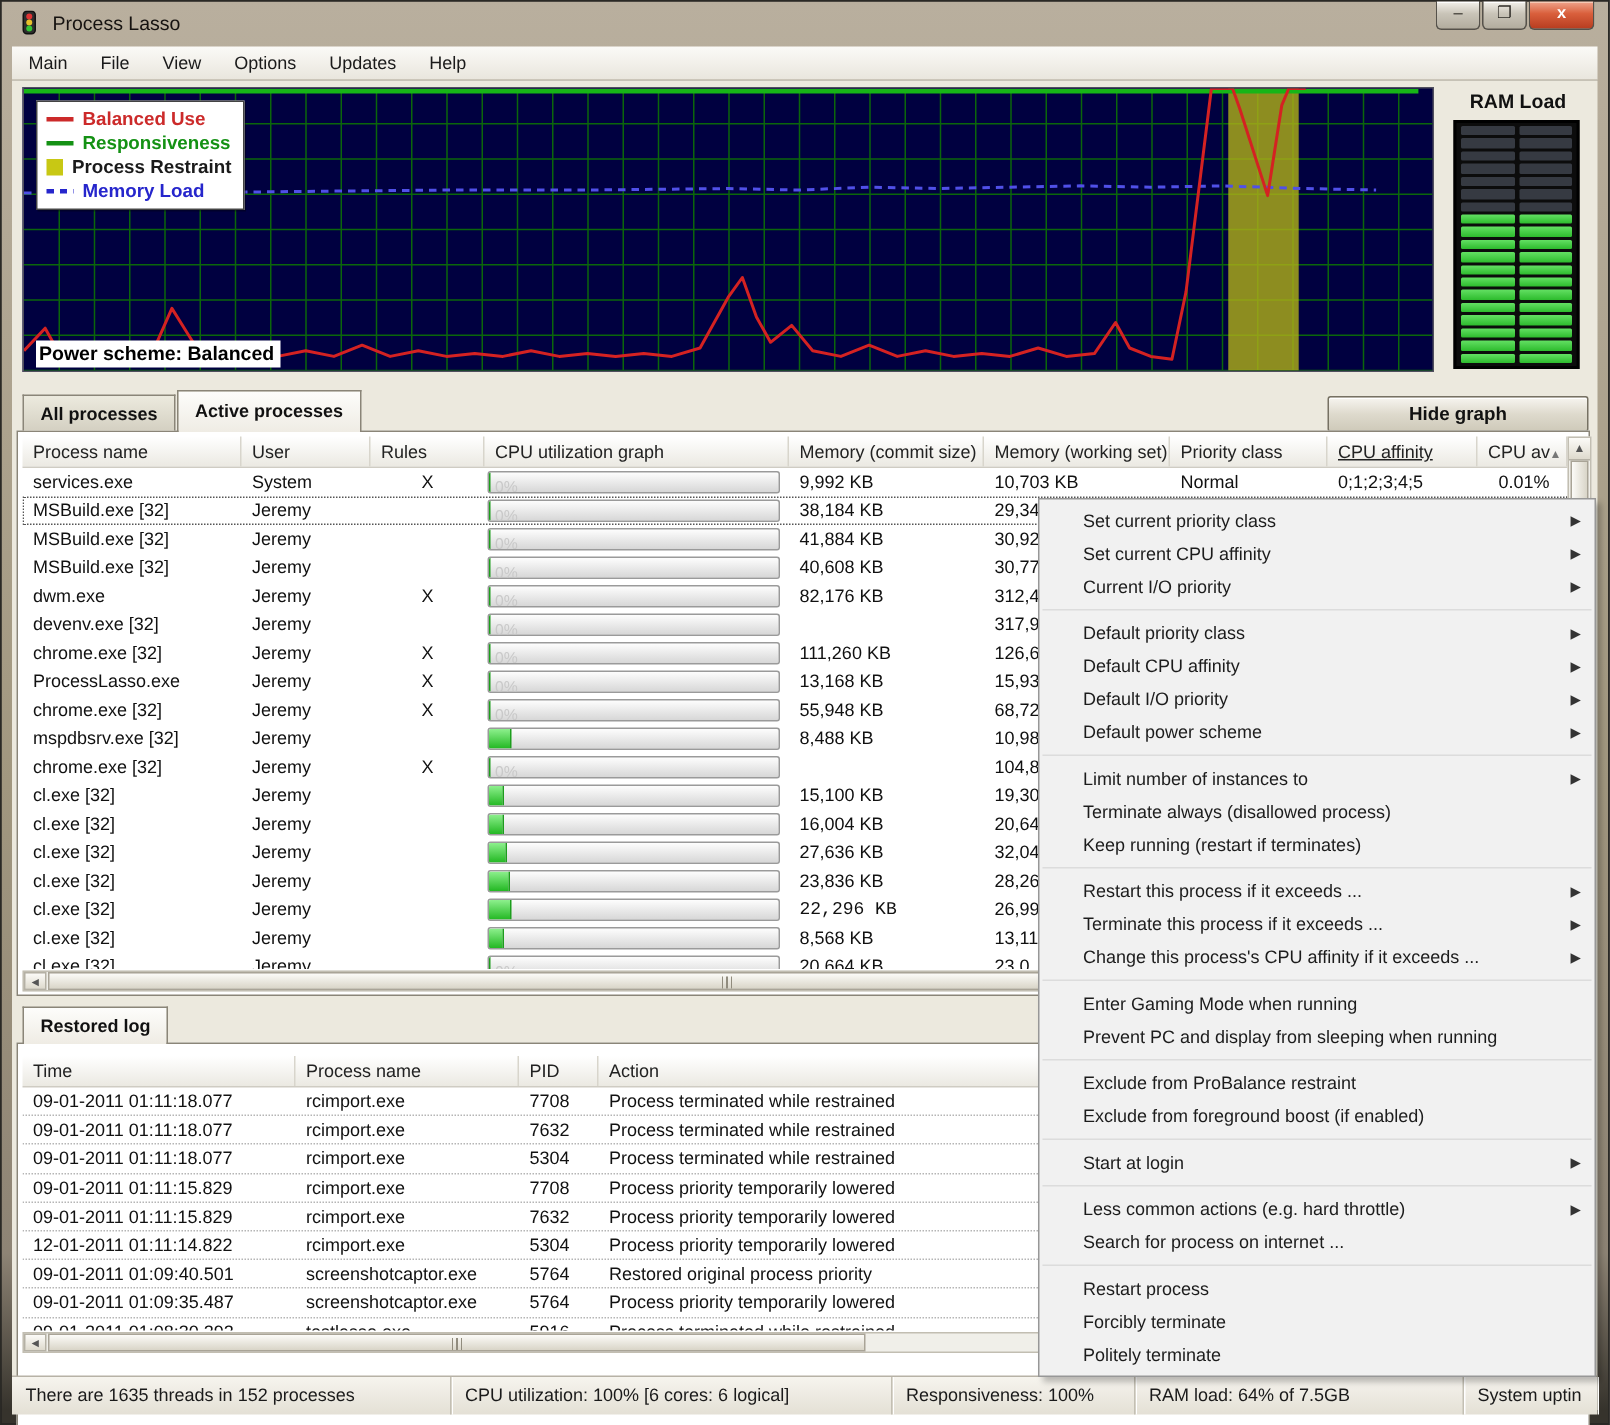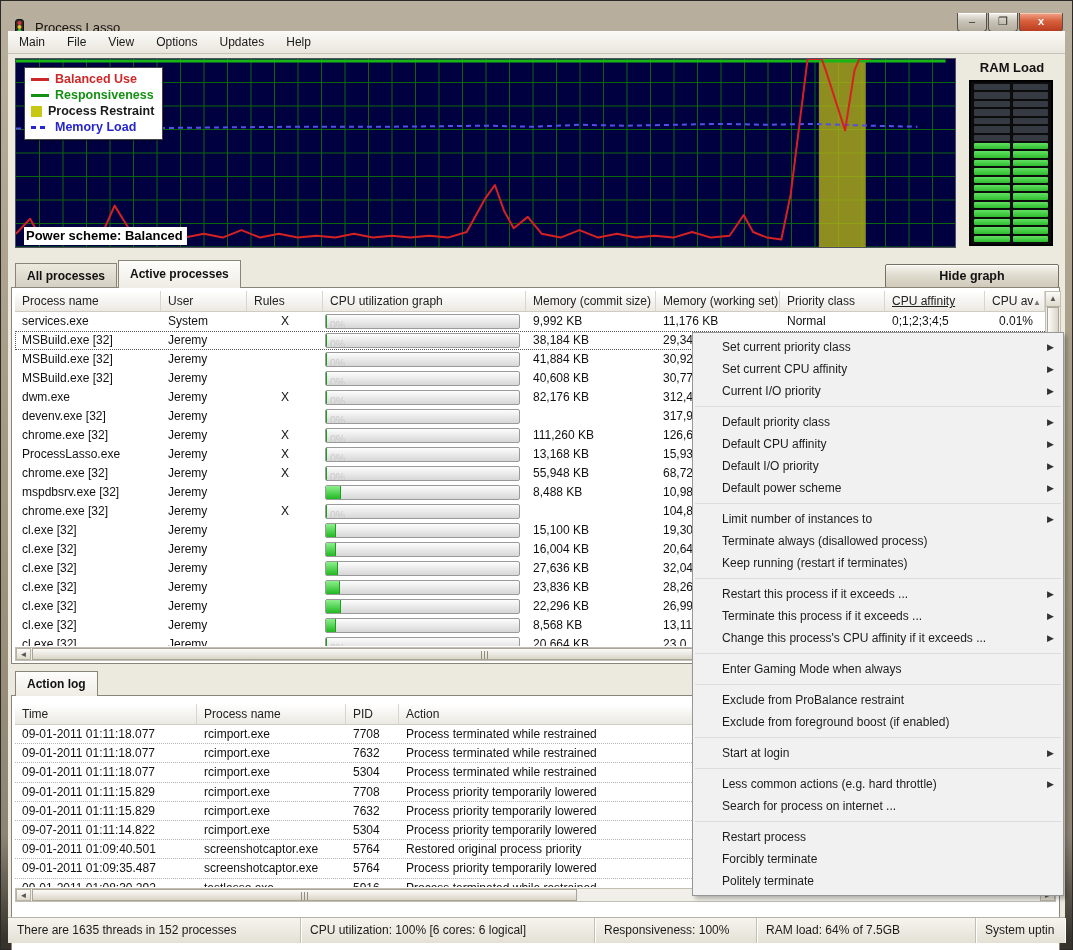--- a/index.html
+++ b/index.html
@@ -2,21 +2,21 @@
 <html><head>
 <meta charset="utf-8">
 <style>
   * { box-sizing: border-box; margin: 0; padding: 0; }
   html,body { width:1073px; height:950px; overflow:hidden;
     font-family:"Liberation Sans", sans-serif; background:#1b1b1b; }
   .window { position:absolute; inset:0;
     background:linear-gradient(180deg,#b9af9e 0%,#a1977f 55%,#8e8475 88%,#36332c 99%);
     border:1px solid #2a2925; }
   
-  .titlebar { position:absolute; left:0; top:12px; right:0; height:30px; }
+  .titlebar { position:absolute; left:0; top:0; right:0; height:30px; }
   .app-icon { position:absolute; left:10px; top:6px; width:17px; height:17px; }
   .title-text { position:absolute; left:34px; top:7px; font-size:13px; color:#151210; }
   .win-buttons { position:absolute; right:9px; top:0; display:flex; }
   .win-btn { width:30px; height:19px; border:1px solid #55514a; border-top:none;
     border-radius:0 0 4px 4px; background:linear-gradient(#f4f2ec,#c9c4b8 45%,#b2ac9e);
     color:#2e2b26; font-size:11px; text-align:center; line-height:17px; margin-left:1px;
     box-shadow:inset 0 1px 0 #fff; cursor:default; }
   .win-btn.close { width:44px; background:linear-gradient(#efa58d,#d95f3c 45%,#b83d20);
     color:#fff; font-weight:bold; box-shadow:inset 0 1px 0 #f7c9b5; }
   
@@ -322,21 +322,21 @@
           <div class="td" style="width: 146px;">services.exe</div>
           <div class="td" style="width: 86px;">System</div>
           <div class="td center" style="width: 76px;">X</div>
           <div class="td" style="width: 203px; padding-left: 0px;">
             <div class="bar-track">
               <div class="bar-fill" style="width: 0%;"></div>
               <span class="bar-label">0%</span>
             </div>
           </div>
           <div class="td" style="width: 130px;">9,992 KB</div>
-          <div class="td" style="width: 124px;">11,176 KB</div>
+          <div class="td" style="width: 124px;">10,703 KB</div>
           <div class="td" style="width: 105px;">Normal</div>
           <div class="td" style="width: 100px;">0;1;2;3;4;5</div>
           <div class="td right" style="width: 60px;">0.01%</div>
         </div>
         <div class="tr selected">
           <div class="td" style="width: 146px;">MSBuild.exe [32]</div>
           <div class="td" style="width: 86px;">Jeremy</div>
           <div class="td center" style="width: 76px;"></div>
           <div class="td" style="width: 203px; padding-left: 0px;">
             <div class="bar-track">
@@ -555,21 +555,21 @@
         </div>
         <div class="tr">
           <div class="td" style="width: 146px;">cl.exe [32]</div>
           <div class="td" style="width: 86px;">Jeremy</div>
           <div class="td center" style="width: 76px;"></div>
           <div class="td" style="width: 203px; padding-left: 0px;">
             <div class="bar-track">
               <div class="bar-fill" style="width: 8%;"></div>
             </div>
           </div>
-          <div class="td" style="width: 130px;">22,296 KB</div>
+          <div class="td" style="width: 130px; font-family: Liberation Mono, monospace;">22,296 KB</div>
           <div class="td" style="width: 124px;">26,99</div>
           <div class="td" style="width: 105px;"></div>
           <div class="td" style="width: 100px;"></div>
           <div class="td right" style="width: 60px;"></div>
         </div>
         <div class="tr">
           <div class="td" style="width: 146px;">cl.exe [32]</div>
           <div class="td" style="width: 86px;">Jeremy</div>
           <div class="td center" style="width: 76px;"></div>
           <div class="td" style="width: 203px; padding-left: 0px;">
@@ -605,21 +605,21 @@
       <div class="vs-thumb"></div>
     </div>
     <div class="hscroll" style="left:7px;top:593px;width:1046px;">
       <div class="hs-arrow" style="left:0;">◄</div>
       <div class="hs-thumb" style="left:16px;width:905px;">
           <div class="hs-grip" style="left:448px;"></div>
         </div>
       <div class="hs-arrow" style="right:0;">►</div>
     </div>
 
-    <div class="tab t-log">Action log</div>
+    <div class="tab t-log">Restored log</div>
     <div class="log-frame"></div>
     <div class="tbl-header" id="log-header" style="left:7px;top:650px;width:1041px;">
         <div class="th" style="width: 182px;">Time</div>
         <div class="th" style="width: 149px;">Process name</div>
         <div class="th" style="width: 53px;">PID</div>
         <div class="th" style="width: 657px;">Action</div>
       </div>
     <div class="tbl-rows" id="log-rows" style="left:7px;top:671px;width:1041px;height:162px;">
         <div class="tr log-row" style="height: 19.2px;">
           <div class="td" style="width: 182px; line-height: 18px;">09-01-2011 01:11:18.077</div>
@@ -645,21 +645,21 @@
           <div class="td" style="width: 53px; line-height: 18px;">7708</div>
           <div class="td" style="width: 657px; line-height: 18px;">Process priority temporarily lowered</div>
         </div>
         <div class="tr log-row" style="height: 19.2px;">
           <div class="td" style="width: 182px; line-height: 18px;">09-01-2011 01:11:15.829</div>
           <div class="td" style="width: 149px; line-height: 18px;">rcimport.exe</div>
           <div class="td" style="width: 53px; line-height: 18px;">7632</div>
           <div class="td" style="width: 657px; line-height: 18px;">Process priority temporarily lowered</div>
         </div>
         <div class="tr log-row" style="height: 19.2px;">
-          <div class="td" style="width: 182px; line-height: 18px;">09-07-2011 01:11:14.822</div>
+          <div class="td" style="width: 182px; line-height: 18px;">12-01-2011 01:11:14.822</div>
           <div class="td" style="width: 149px; line-height: 18px;">rcimport.exe</div>
           <div class="td" style="width: 53px; line-height: 18px;">5304</div>
           <div class="td" style="width: 657px; line-height: 18px;">Process priority temporarily lowered</div>
         </div>
         <div class="tr log-row" style="height: 19.2px;">
           <div class="td" style="width: 182px; line-height: 18px;">09-01-2011 01:09:40.501</div>
           <div class="td" style="width: 149px; line-height: 18px;">screenshotcaptor.exe</div>
           <div class="td" style="width: 53px; line-height: 18px;">5764</div>
           <div class="td" style="width: 657px; line-height: 18px;">Restored original process priority</div>
         </div>
@@ -704,21 +704,22 @@
         <div class="cm-item">Default power scheme<span class="cm-arrow">▶</span></div>
         <div class="cm-sep"></div>
         <div class="cm-item">Limit number of instances to<span class="cm-arrow">▶</span></div>
         <div class="cm-item">Terminate always (disallowed process)</div>
         <div class="cm-item">Keep running (restart if terminates)</div>
         <div class="cm-sep"></div>
         <div class="cm-item">Restart this process if it exceeds ...<span class="cm-arrow">▶</span></div>
         <div class="cm-item">Terminate this process if it exceeds ...<span class="cm-arrow">▶</span></div>
         <div class="cm-item">Change this process's CPU affinity if it exceeds ...<span class="cm-arrow">▶</span></div>
         <div class="cm-sep"></div>
-        <div class="cm-item">Enter Gaming Mode when always</div>
+        <div class="cm-item">Enter Gaming Mode when running</div>
+        <div class="cm-item">Prevent PC and display from sleeping when running</div>
         <div class="cm-sep"></div>
         <div class="cm-item">Exclude from ProBalance restraint</div>
         <div class="cm-item">Exclude from foreground boost (if enabled)</div>
         <div class="cm-sep"></div>
         <div class="cm-item">Start at login<span class="cm-arrow">▶</span></div>
         <div class="cm-sep"></div>
         <div class="cm-item">Less common actions (e.g. hard throttle)<span class="cm-arrow">▶</span></div>
         <div class="cm-item">Search for process on internet ...</div>
         <div class="cm-sep"></div>
         <div class="cm-item">Restart process</div>

